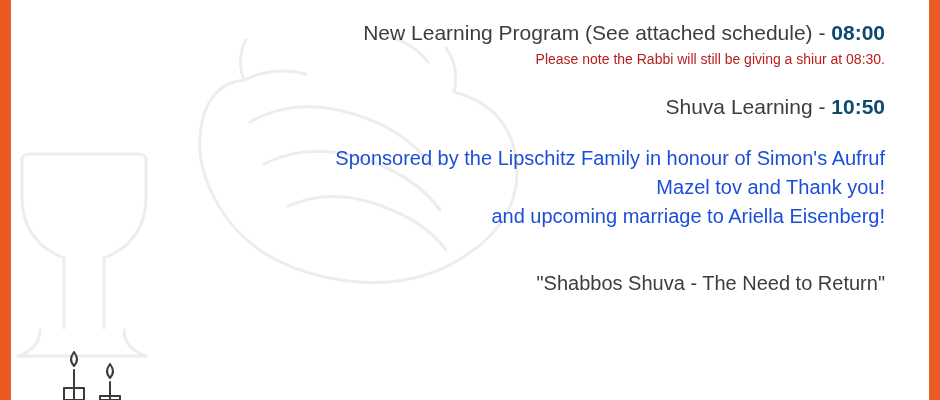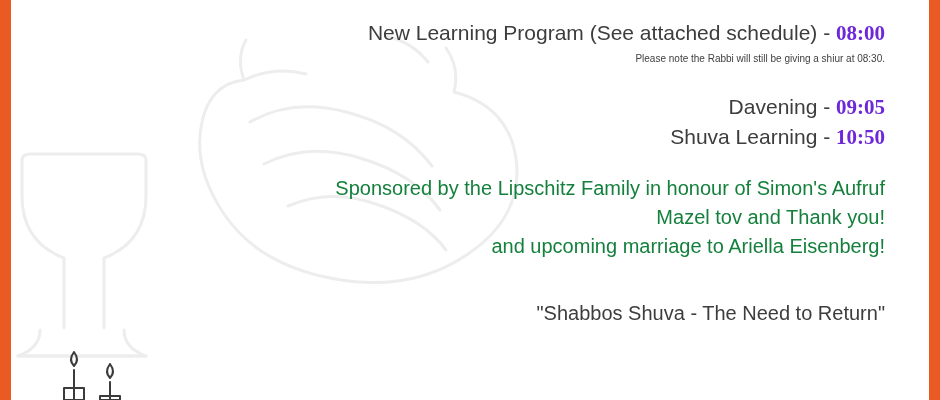--- a/index.html
+++ b/index.html
@@ -53,32 +53,31 @@
   }
 
   .line {
     font-size: 21px;
     line-height: 30px;
     white-space: nowrap;
     color: #3d3d3d;
   }
   .line .time {
     font-weight: bold;
-    color: #6d28d9;
-    font-family: Liberation Serif, serif;
+    color: #0c4a6e;
   }
   .note {
-    font-size: 10px;
+    font-size: 14px;
     line-height: 22px;
-    color: #404040;
+    color: #b91c1c;
   }
   .sub {
     font-size: 20px;
     line-height: 29px;
-    color: #15803d;
+    color: #1d4ed8;
   }
   .quote {
     font-size: 20px;
     line-height: 29px;
     color: #3d3d3d;
   }
   .gap-md { height: 22px; }
   .gap-lg { height: 38px; }
 </style>
 </head>
@@ -120,23 +119,20 @@
 
 <div class="content">
 
   <div class="line">
     <span>New Learning Program (See attached schedule) - </span><span class="time">08:00</span>
   </div>
   <div class="note">Please note the Rabbi will still be giving a shiur at 08:30.</div>
 
   <div class="gap-md"></div>
 
-  <div class="line">
-    <span>Davening - </span><span class="time">09:05</span>
-  </div>
 
   <div class="line">
     <span>Shuva Learning - </span><span class="time">10:50</span>
   </div>
 
   <div class="gap-md"></div>
 
   <div class="sub">Sponsored by the Lipschitz Family in honour of Simon's Aufruf</div>
   <div class="sub">Mazel tov and Thank you!</div>
   <div class="sub">and upcoming marriage to Ariella Eisenberg!</div>

